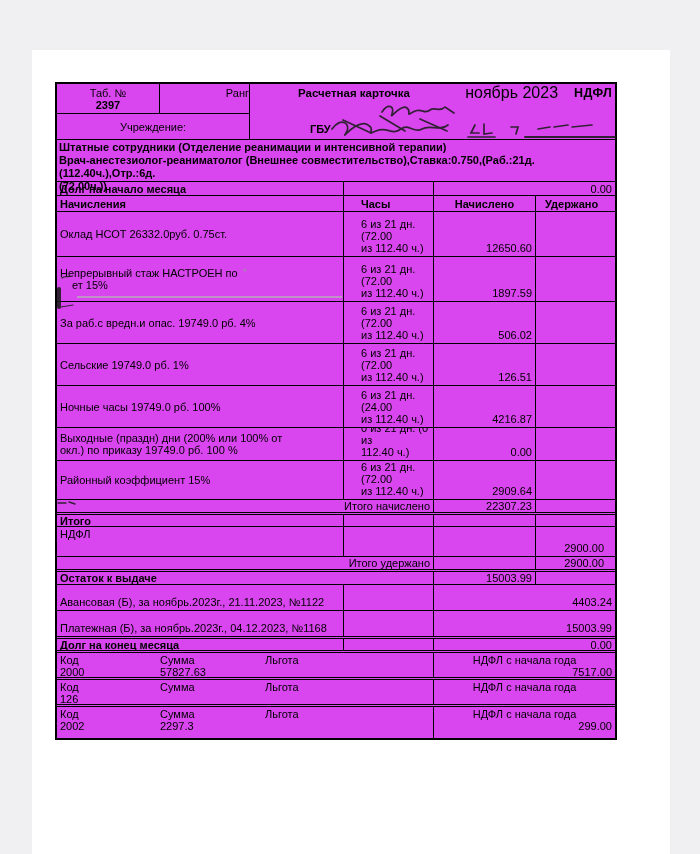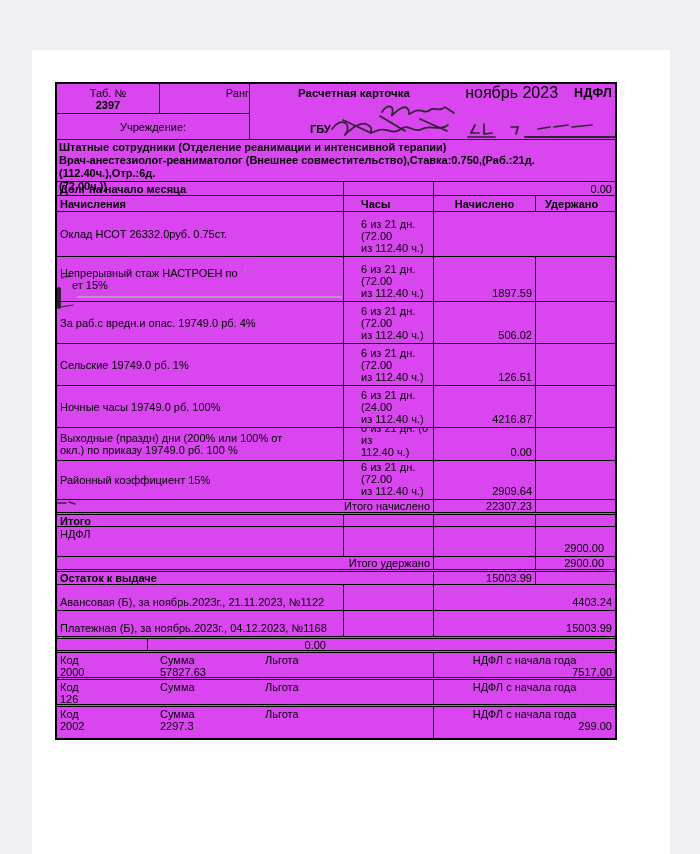--- a/index.html
+++ b/index.html
@@ -112,20 +112,21 @@
     </div>
 
     <div class="row h45">
       <div class="cell w286 vc">
           <span>Оклад НСОТ 26332.0руб. 0.75ст.</span>
         </div>
       <div class="cell w90 vb">
           <span>6 из 21 дн. (72.00</span>
           <span>из 112.40 ч.)</span>
         </div>
+      <div class="cell w102 vb num">12650.60</div>
       <div class="cell w80"></div>
     </div>
 
     <div class="row h45">
       <div class="cell w286 vc">
           <span>Непрерывный стаж НАСТРОЕН по</span>
           <span style="padding-left:12px;">ет 15%</span>
         </div>
       <div class="cell w90 vb">
           <span>6 из 21 дн. (72.00</span>
@@ -229,20 +230,21 @@
       <div class="cell w286 vb">Авансовая (Б), за ноябрь.2023г., 21.11.2023, №1122</div>
       <div class="cell w90"></div>
       <div class="cell w182 vb num">4403.24</div>
     </div>
     <div class="row h26">
       <div class="cell w286 vb">Платежная (Б), за ноябрь.2023г., 04.12.2023, №1168</div>
       <div class="cell w90"></div>
       <div class="cell w182 vb num">15003.99</div>
     </div>
     <div class="row dbl h14">
+      <div class="cell w286 vc b">Долг на конец месяца</div>
       <div class="cell w90"></div>
       <div class="cell w182 vc num">0.00</div>
     </div>
 
     <div class="row dbl h27">
       <div class="cell kleft vt">
         <div class="kline">
             <span class="kc">Код</span>
             <span class="ks">Сумма</span>
             <span class="kl">Льгота</span>

